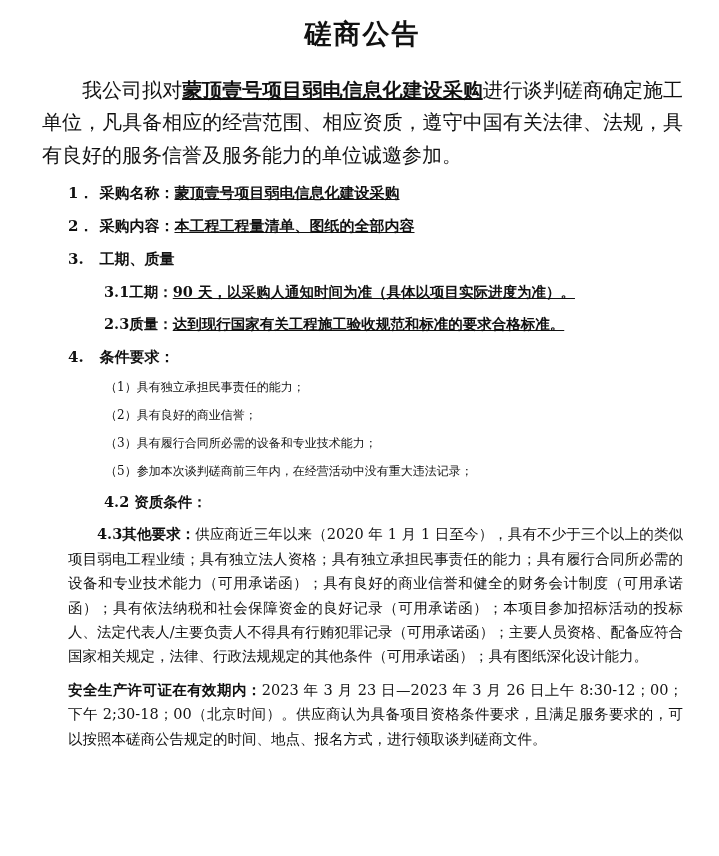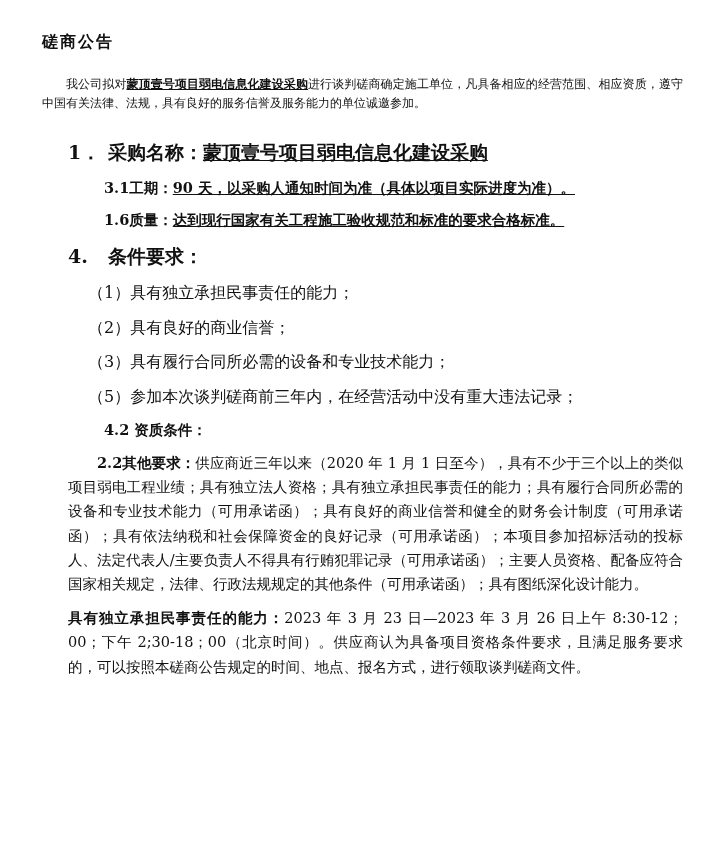--- a/index.html
+++ b/index.html
@@ -15,65 +15,65 @@
     overflow: hidden;
   }
   .page {
     width: 719px;
     height: 856px;
     box-sizing: border-box;
     padding: 8px 36px 0 42px;
     position: relative;
   }
   .doc-title {
-    text-align: left;
-    font-size: 16px;
+    text-align: center;
+    font-size: 27px;
     font-weight: bold;
     letter-spacing: 2px;
-    margin: 24px 0 22px 0;
+    margin: 8px 0 22px 0;
     font-family: "DejaVu Serif", "Liberation Serif", serif;
   }
   p {
-    margin: 0 0 23px 0;
-    font-size: 12px;
+    margin: 0 0 10px 0;
+    font-size: 20px;
     line-height: 1.62;
     text-align: justify;
     text-justify: inter-ideograph;
   }
   .indent2 {
     text-indent: 2em;
   }
   .u {
     text-decoration: underline;
     font-weight: bold;
   }
   .bold {
     font-weight: bold;
   }
   .lvl1 {
     margin-left: 26px;
     font-weight: bold;
-    font-size: 19px;
+    font-size: 15px;
     margin-bottom: 9px;
     line-height: 1.6;
   }
   .lvl1 .num {
     display: inline-block;
     min-width: 2.1em;
   }
   .lvl2 {
     margin-left: 62px;
     font-size: 14.5px;
     font-weight: bold;
     margin-bottom: 9px;
     line-height: 1.6;
   }
   .lvl3 {
-    margin-left: 46px;
-    font-size: 16px;
+    margin-left: 63px;
+    font-size: 12px;
     margin-bottom: 9px;
     line-height: 1.6;
   }
   .body-block {
     margin-left: 26px;
     font-size: 14.5px;
     line-height: 1.68;
     text-align: justify;
     text-justify: inter-ideograph;
     text-indent: 2em;
@@ -95,34 +95,36 @@
 <body>
 
 <div class="page">
 
   <div class="doc-title">磋商公告</div>
 
   <p class="indent2"><span>我公司拟对</span><span class="u">蒙顶壹号项目弱电信息化建设采购</span><span>进行谈判磋商确定施工单位，凡具备相应的经营范围、相应资质，遵守中国有关法律、法规，具有良好的服务信誉及服务能力的单位诚邀参加。</span></p>
 
   <div class="lvl1"><span class="num">1．</span><span>采购名称：</span><span class="u">蒙顶壹号项目弱电信息化建设采购</span></div>
 
+  <div class="lvl1"><span class="num">2．</span><span>采购内容：</span><span class="u">本工程工程量清单、图纸的全部内容</span></div>
 
+  <div class="lvl1"><span class="num">3.</span><span>工期、质量</span></div>
 
   <div class="lvl2"><span>3.1</span><span>工期：</span><span class="u">90 天，以采购人通知时间为准（具体以项目实际进度为准）。</span></div>
 
-  <div class="lvl2"><span>1.6</span><span>质量：</span><span class="u">达到现行国家有关工程施工验收规范和标准的要求合格标准。</span></div>
+  <div class="lvl2"><span>2.3</span><span>质量：</span><span class="u">达到现行国家有关工程施工验收规范和标准的要求合格标准。</span></div>
 
   <div class="lvl1"><span class="num">4.</span><span>条件要求：</span></div>
 
 
   <div class="lvl3">（1）具有独立承担民事责任的能力；</div>
   <div class="lvl3">（2）具有良好的商业信誉；</div>
   <div class="lvl3">（3）具有履行合同所必需的设备和专业技术能力；</div>
   <div class="lvl3">（5）参加本次谈判磋商前三年内，在经营活动中没有重大违法记录；</div>
 
   <div class="lvl2"><span>4.2</span> <span>资质条件：</span></div>
 
 
-  <div class="body-block"><span class="bold">2.2</span><span class="bold">其他要求：</span><span>供应商近三年以来（2020 年 1 月 1 日至今），具有不少于三个以上的类似项目弱电工程业绩；具有独立法人资格；具有独立承担民事责任的能力；具有履行合同所必需的设备和专业技术能力（可用承诺函）；具有良好的商业信誉和健全的财务会计制度（可用承诺函）；具有依法纳税和社会保障资金的良好记录（可用承诺函）；本项目参加招标活动的投标人、法定代表人/主要负责人不得具有行贿犯罪记录（可用承诺函）；主要人员资格、配备应符合国家相关规定，法律、行政法规规定的其他条件（可用承诺函）；具有图纸深化设计能力。</span></div>
+  <div class="body-block"><span class="bold">4.3</span><span class="bold">其他要求：</span><span>供应商近三年以来（2020 年 1 月 1 日至今），具有不少于三个以上的类似项目弱电工程业绩；具有独立法人资格；具有独立承担民事责任的能力；具有履行合同所必需的设备和专业技术能力（可用承诺函）；具有良好的商业信誉和健全的财务会计制度（可用承诺函）；具有依法纳税和社会保障资金的良好记录（可用承诺函）；本项目参加招标活动的投标人、法定代表人/主要负责人不得具有行贿犯罪记录（可用承诺函）；主要人员资格、配备应符合国家相关规定，法律、行政法规规定的其他条件（可用承诺函）；具有图纸深化设计能力。</span></div>
 
-  <div class="tail-block"><span class="lead bold">具有独立承担民事责任的能力：</span><span>2023 年 3 月 23 日—2023 年 3 月 26 日上午 8:30-12；00；下午 2;30-18；00（北京时间）。供应商认为具备项目资格条件要求，且满足服务要求的，可以按照本磋商公告规定的时间、地点、报名方式，进行领取谈判磋商文件。</span></div>
+  <div class="tail-block"><span class="lead bold">安全生产许可证在有效期内：</span><span>2023 年 3 月 23 日—2023 年 3 月 26 日上午 8:30-12；00；下午 2;30-18；00（北京时间）。供应商认为具备项目资格条件要求，且满足服务要求的，可以按照本磋商公告规定的时间、地点、报名方式，进行领取谈判磋商文件。</span></div>
 
 </div>
 
 </body></html>

